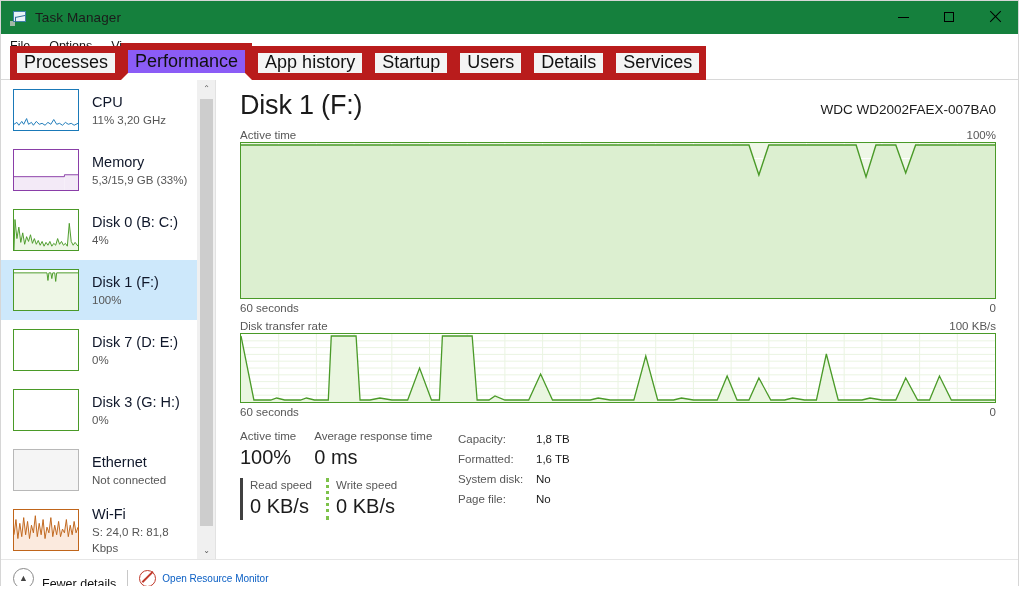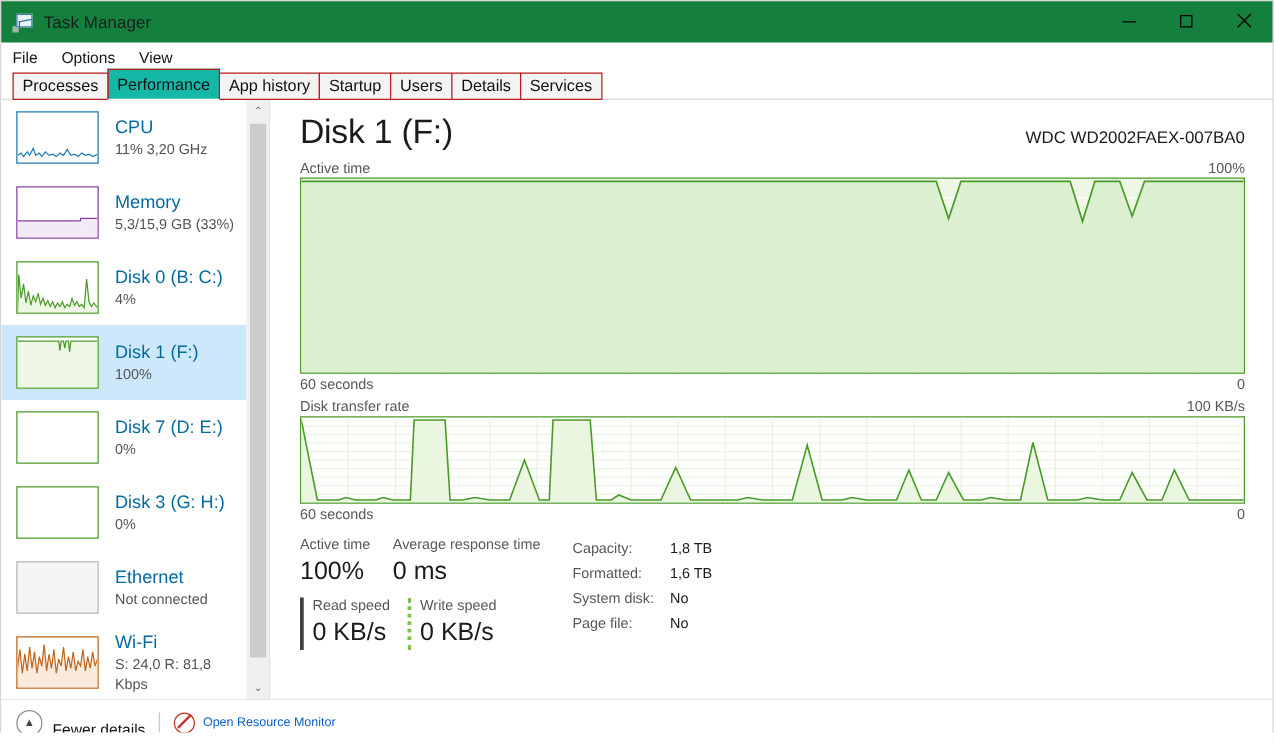--- a/index.html
+++ b/index.html
@@ -95,30 +95,30 @@
     padding-left: 9px;
     position: relative;
     box-sizing: border-box;
   }
   .tabstrip:after {
     content: ""; position: absolute;
     left: 0; right: 0; bottom: 0; height: 1px;
     background: #d8d8d8;
   }
   .tab {
-    font-size: 13px; color: #101010;
+    font-size: 18px; color: #101010;
     padding: 2px 7px 3px 7px;
-    border: 1px solid #b91c1c;
+    border: 7px solid #b91c1c;
     background: #f4f4f4;
     margin-right: -1px;
     position: relative; z-index: 1;
     line-height: 15px;
   }
   .tab.active {
-    background: #14b8a6;
+    background: #8b5cf6;
     border-bottom-color: #ffffff;
     padding: 4px 7px 4px 7px;
     z-index: 3;
     margin-bottom: 0px;
   }
 
   
   .content {
     flex: 1; display: flex; min-height: 0;
     position: relative;
@@ -147,21 +147,21 @@
   .thumb {
     width: 66px; height: 42px;
     box-sizing: border-box;
     margin-right: 13px;
     flex: none;
     position: relative;
     overflow: hidden;
   }
   .thumb svg { display:block; width: 100%; height: 100%; }
   .side-txt { display: flex; flex-direction: column; justify-content: center; }
-  .side-name { font-size: 14.5px; color: #0369a1; line-height: 18px; }
+  .side-name { font-size: 14.5px; color: #0f172a; line-height: 18px; }
   .side-sub { font-size: 11.5px; color: #555; line-height: 16px; margin-top: 1px; }
 
   
   .sb {
     width: 17px; background: #f0f0f0;
     display: flex; flex-direction: column;
     align-items: center;
     border-left: 1px solid #f0f0f0;
   }
   .sb-arrow {

